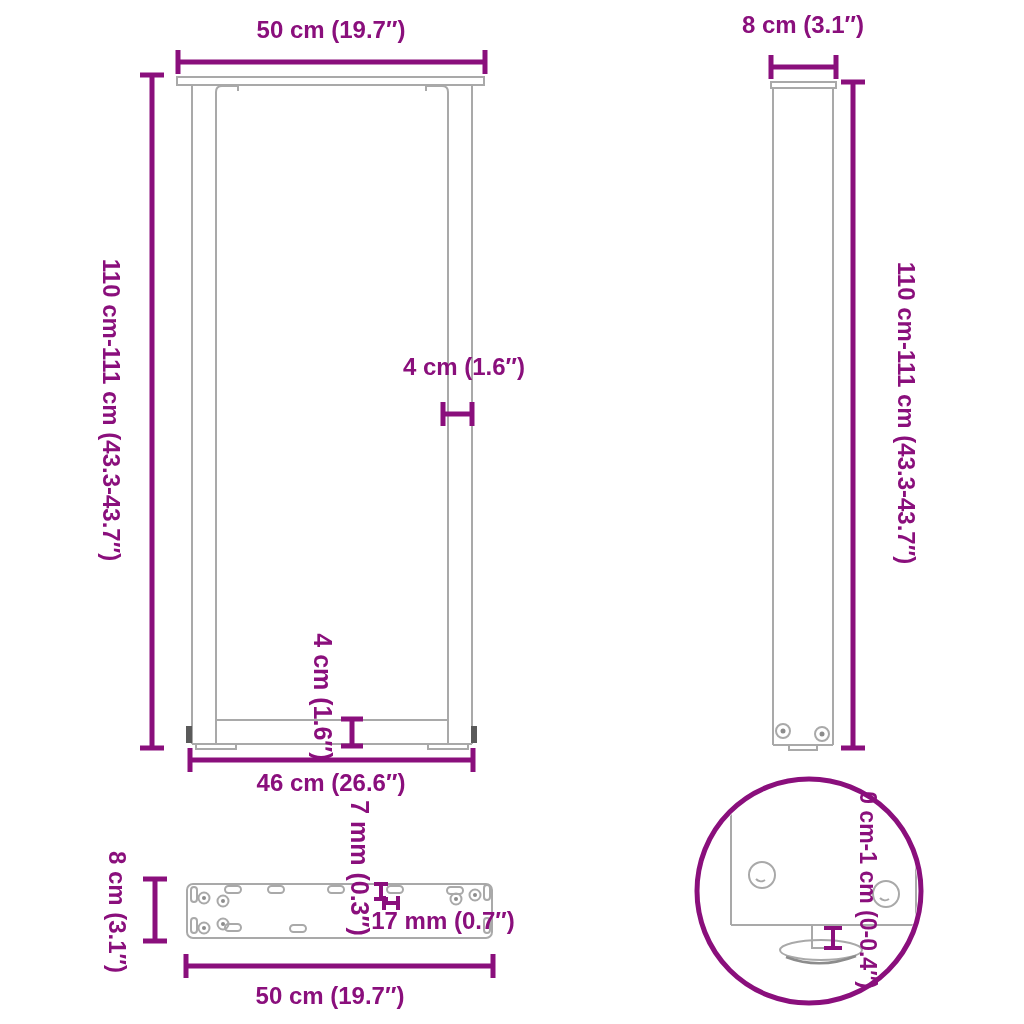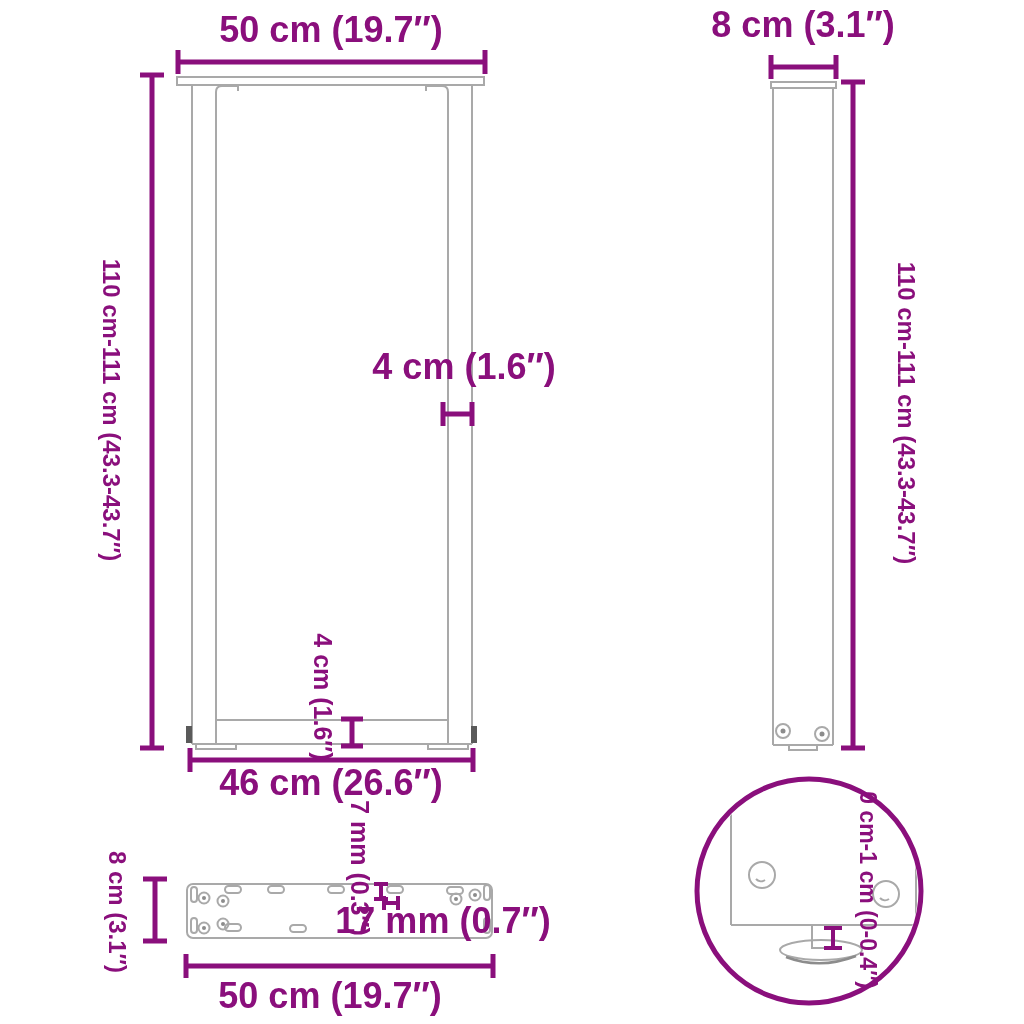--- a/index.html
+++ b/index.html
@@ -15,21 +15,21 @@
   .g  { stroke: #a9a9a9; stroke-width: 2; fill: none; }
   .gd { stroke: #8c8c8c; stroke-width: 2.5; fill: none; }
   .p  { stroke: #8a0f7c; stroke-width: 5; fill: none; }
   .p4 { stroke: #8a0f7c; stroke-width: 4; fill: none; }
   .dim-label {
     position: absolute;
     color: #8a0f7c;
     font-weight: 700;
     white-space: nowrap;
     transform: translate(-50%, -50%);
-    font-size: 36px;
+    font-size: 24px;
     letter-spacing: 0;
   }
   .dim-label.rot {
     transform: translate(-50%, -50%) rotate(90deg);
     font-size: 24px;
   }
   .dim-label.rot-mid { transform: translate(-50%, -50%) rotate(90deg); font-size: 25px; }
   .dim-label.detail  { transform: translate(-50%, -50%) rotate(90deg); font-size: 23px; }
 </style>
 </head>

